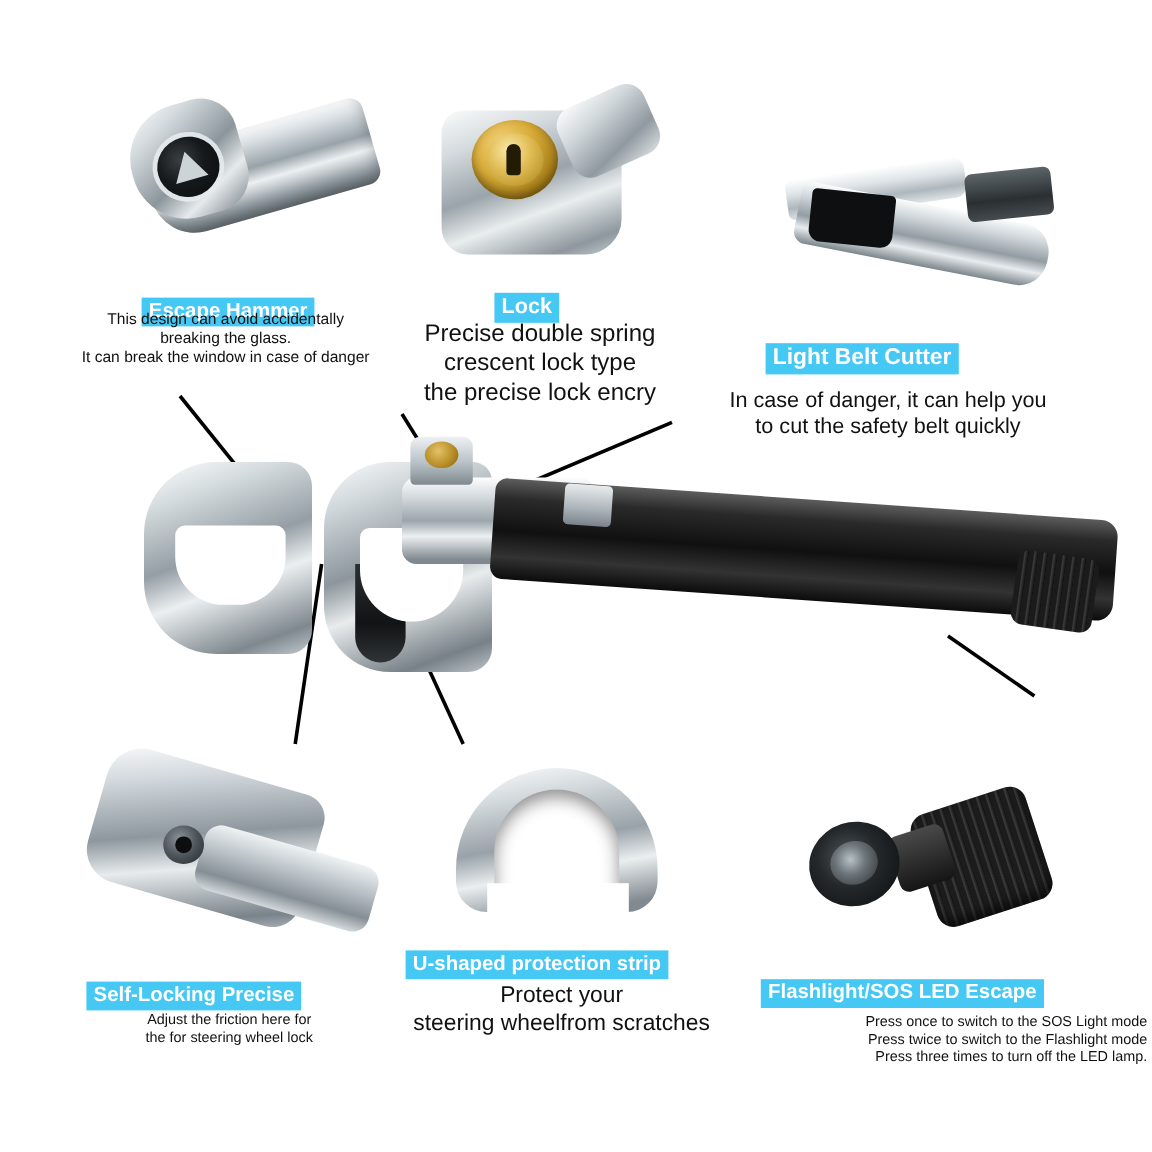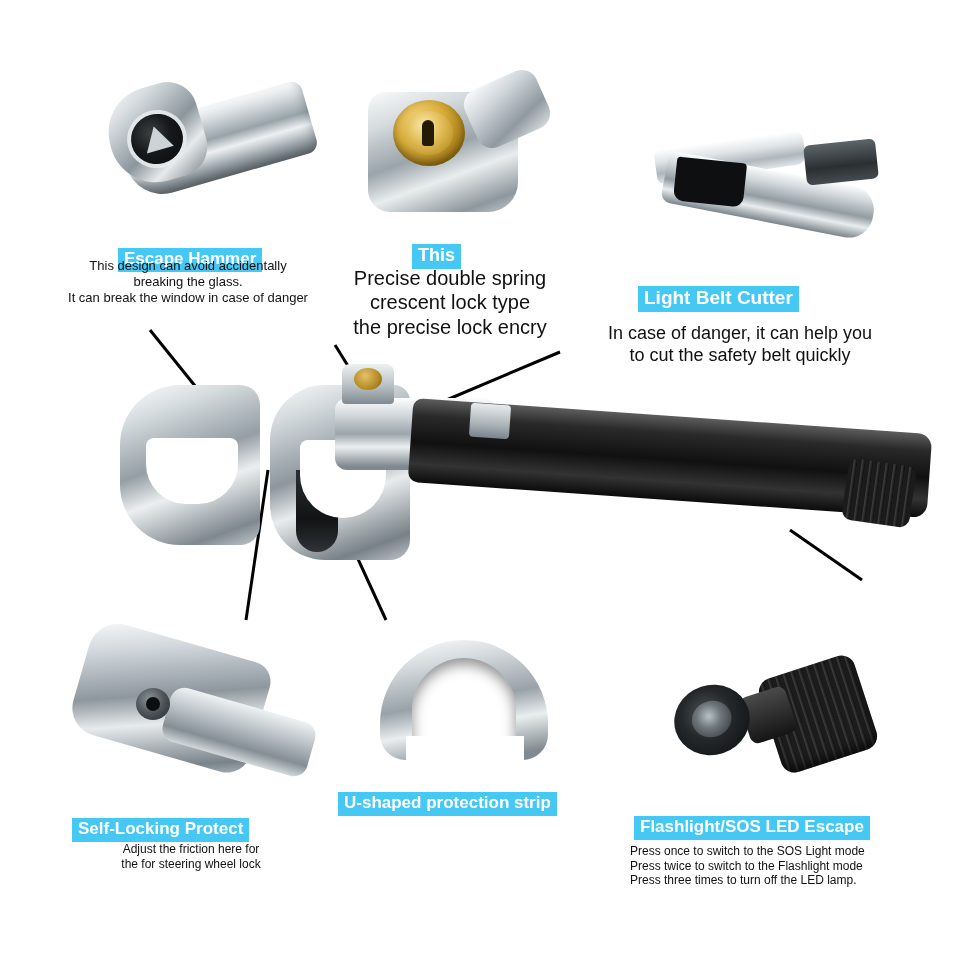--- a/index.html
+++ b/index.html
@@ -308,55 +308,57 @@
 breaking the glass.
 It can break the window in case of danger</div>
 
   <div class="feature-img" id="img-lock">
     <div class="block"></div>
     <div class="arm"></div>
     <div class="cyl-outer"></div>
     <div class="cyl-inner"></div>
     <div class="keyhole"></div>
   </div>
-  <div class="callout-title" style="left:412px; top:244px; font-size:18px;">This</div>
+  <div class="callout-title" style="left:412px; top:244px; font-size:18px;">Lock</div>
   <div class="callout-desc" style="left:330px; top:266px; width:240px; font-size:20px;">Precise double spring
 crescent lock type
 the precise lock encry</div>
 
   <div class="feature-img" id="img-cutter">
     <div class="blade"></div>
     <div class="body"></div>
     <div class="slot"></div>
     <div class="tab"></div>
   </div>
   <div class="callout-title" style="left:638px; top:286px; font-size:19px;">Light Belt Cutter</div>
   <div class="callout-desc" style="left:570px; top:312px; width:340px; font-size:18px;margin-top:11px;">In case of danger, it can help you
 to cut the safety belt quickly</div>
 
   <div class="feature-img" id="img-selflock">
     <div class="jaw"></div>
     <div class="jaw2"></div>
     <div class="screw"></div>
   </div>
-  <div class="callout-title" style="left:72px; top:818px; font-size:17px;">Self-Locking Protect</div>
+  <div class="callout-title" style="left:72px; top:818px; font-size:17px;">Self-Locking Precise</div>
   <div class="callout-desc" style="left:46px; top:842px; width:290px; font-size:12px;">Adjust the friction here for
 the for steering wheel lock</div>
 
   <div class="feature-img" id="img-ushape">
     <div class="uout"></div>
     <div class="uin2"></div>
     <div class="uin"></div>
     <div class="ucover"></div>
   </div>
   <div class="callout-title" style="left:338px; top:792px; font-size:17px;">U-shaped protection strip</div>
+  <div class="callout-desc" style="left:312px; top:818px; width:312px; font-size:19px;">Protect your
+steering wheelfrom scratches</div>
 
   <div class="feature-img" id="img-flash">
     <div class="cap"></div>
     <div class="neck"></div>
     <div class="lens"></div>
   </div>
   <div class="callout-title" style="left:634px; top:816px; font-size:17px;">Flashlight/SOS LED Escape</div>
-  <div class="callout-desc" style="left:630px; top:844px; width:300px; font-size:12px; text-align:left;">Press once to switch to the SOS Light mode
+  <div class="callout-desc" style="left:656px; top:844px; width:300px; font-size:12px; text-align:right;">Press once to switch to the SOS Light mode
 Press twice to switch to the Flashlight mode
 Press three times to turn off the LED lamp.</div>
 
 </div>
 
 </body></html>

